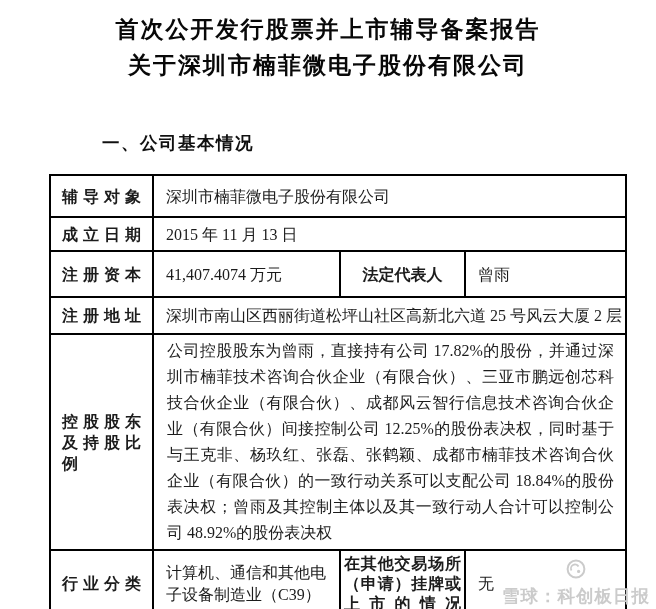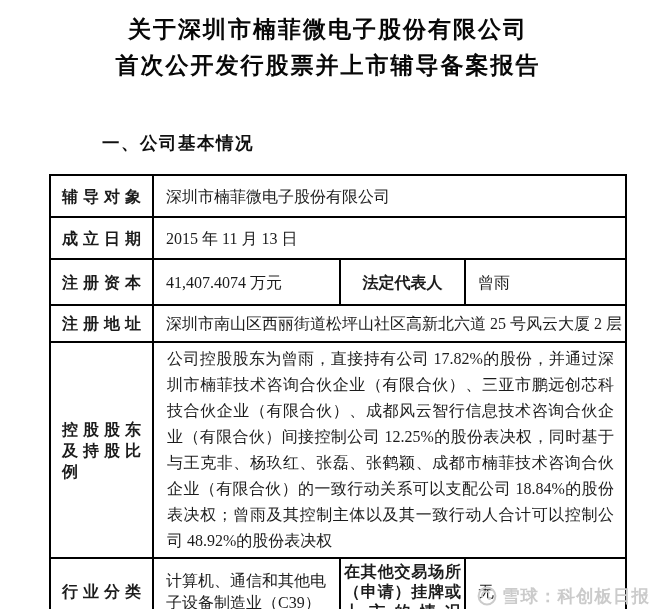--- a/index.html
+++ b/index.html
@@ -77,46 +77,47 @@
     display: flex;
     align-items: center;
     gap: 5px;
     color: #cbcbcb;
     font-family: "Liberation Sans", "DejaVu Sans", sans-serif;
     font-size: 17.5px;
     font-weight: bold;
     letter-spacing: 1px;
     z-index: 5;
     background: transparent;
+    flex-direction: column;
   }
   .watermark svg { display: block; }
 </style>
 </head>
 <body>
 
 <div class="doc-title">
+  <div>首次公开发行股票并上市辅导备案报告</div>
   <div>关于深圳市楠菲微电子股份有限公司</div>
-  <div>首次公开发行股票并上市辅导备案报告</div>
 </div>
 
 <div class="section-heading">一、公司基本情况</div>
 
 <table class="info-table">
   <colgroup>
     <col style="width:103px">
       <col style="width:187px">
       <col style="width:125px">
       <col style="width:161px">
   </colgroup>
   <tbody>
       <tr style="height:42px">
     <td class="lbl">辅导对象</td>
     <td class="val" colspan="3">深圳市楠菲微电子股份有限公司</td>
   </tr>
-  <tr style="height:42px">
+  <tr style="height:34px">
     <td class="lbl">成立日期</td>
     <td class="val" colspan="3">2015 年 11 月 13 日</td>
   </tr>
   <tr style="height:46px">
     <td class="lbl">注册资本</td>
     <td class="val">41,407.4074 万元</td>
     <td class="lbl" style="text-align:center; text-align-last:center;">法定代表人</td>
     <td class="val">曾雨</td>
   </tr>
   <tr style="height:37px">

